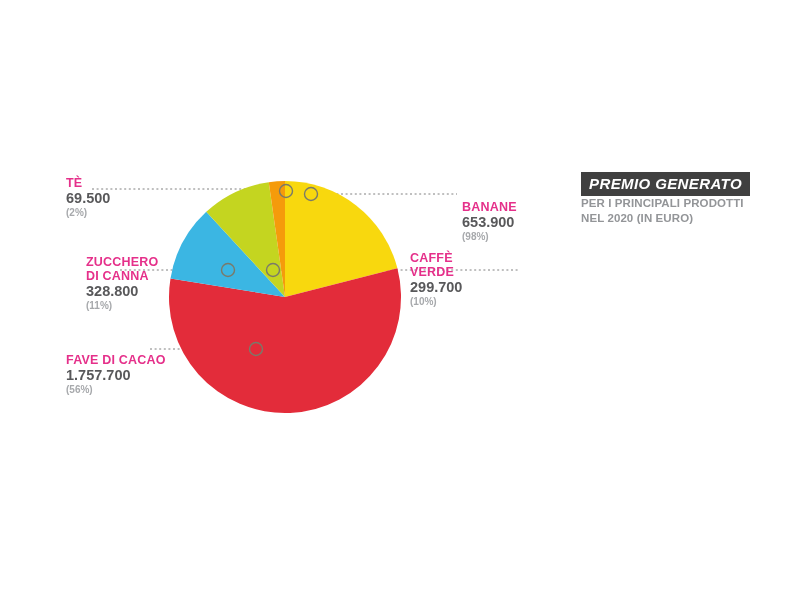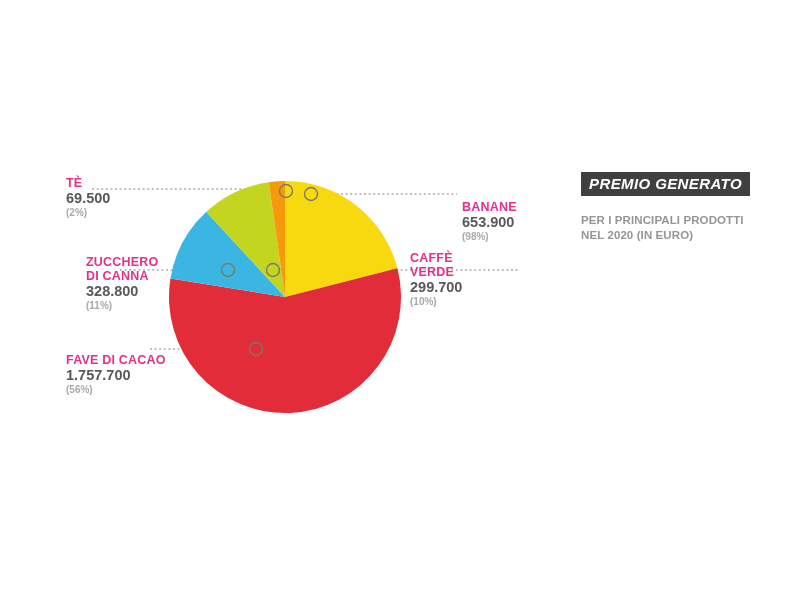--- a/index.html
+++ b/index.html
@@ -84,21 +84,20 @@
     color: #ffffff;
     font-size: 15px;
     font-weight: bold;
     letter-spacing: 0.4px;
     padding: 4px 8px 5px 8px;
     line-height: 15px;
     white-space: nowrap;
     font-style: italic;
   }
   #title-subtitle {
-    margin-top: 17px;
     font-size: 11.5px;
     font-weight: bold;
     color: #939598;
     line-height: 15px;
     letter-spacing: 0.1px;
   }
   #title-subtitle span { display: block; white-space: nowrap; }
 </style>
 </head>
 <body>

